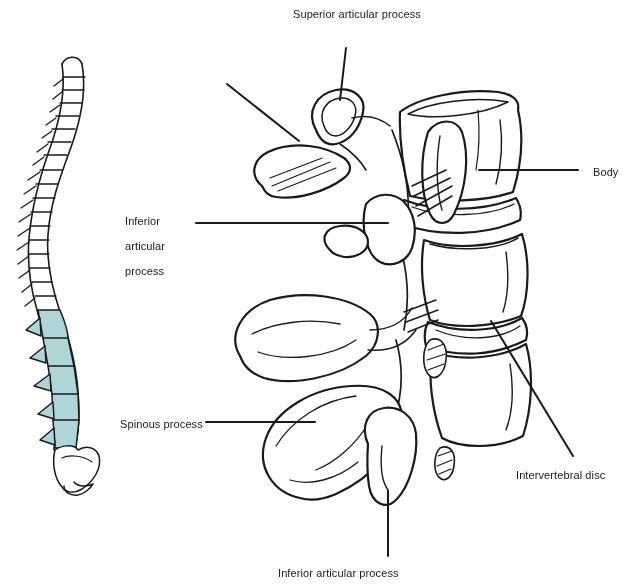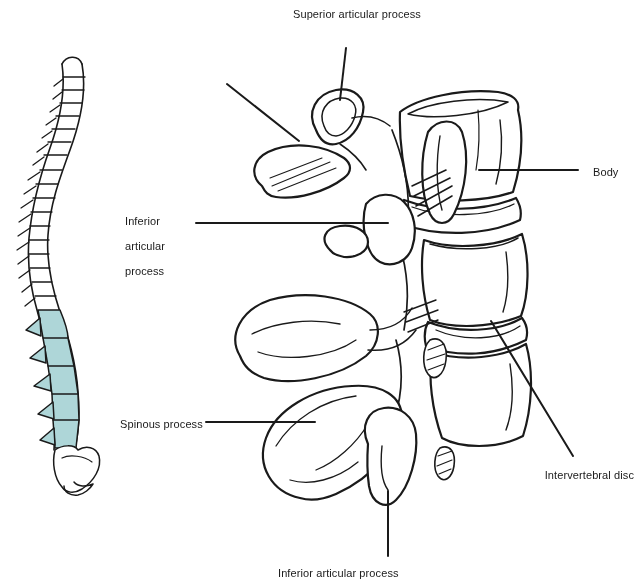--- a/index.html
+++ b/index.html
@@ -189,17 +189,17 @@
 
   <div class="label" style="left:293px;top:2px;width:160px;">Superior articular process</div>
 
 
   <div class="label nowrap" style="left:586px;top:160px;margin-left:7px;">Body</div>
 
   <div class="label" style="left:125px;top:209px;width:78px;">Inferior articular process</div>
 
   <div class="label" style="left:120px;top:412px;width:90px;">Spinous process</div>
 
-  <div class="label" style="left:516px;top:463px;width:118px;text-align:right;">Intervertebral disc</div>
+  <div class="label" style="left:516px;top:463px;width:118px;">Intervertebral disc</div>
 
   <div class="label nowrap" style="left:278px;top:561px;">Inferior articular process</div>
 
 </div>
 
 </body></html>

